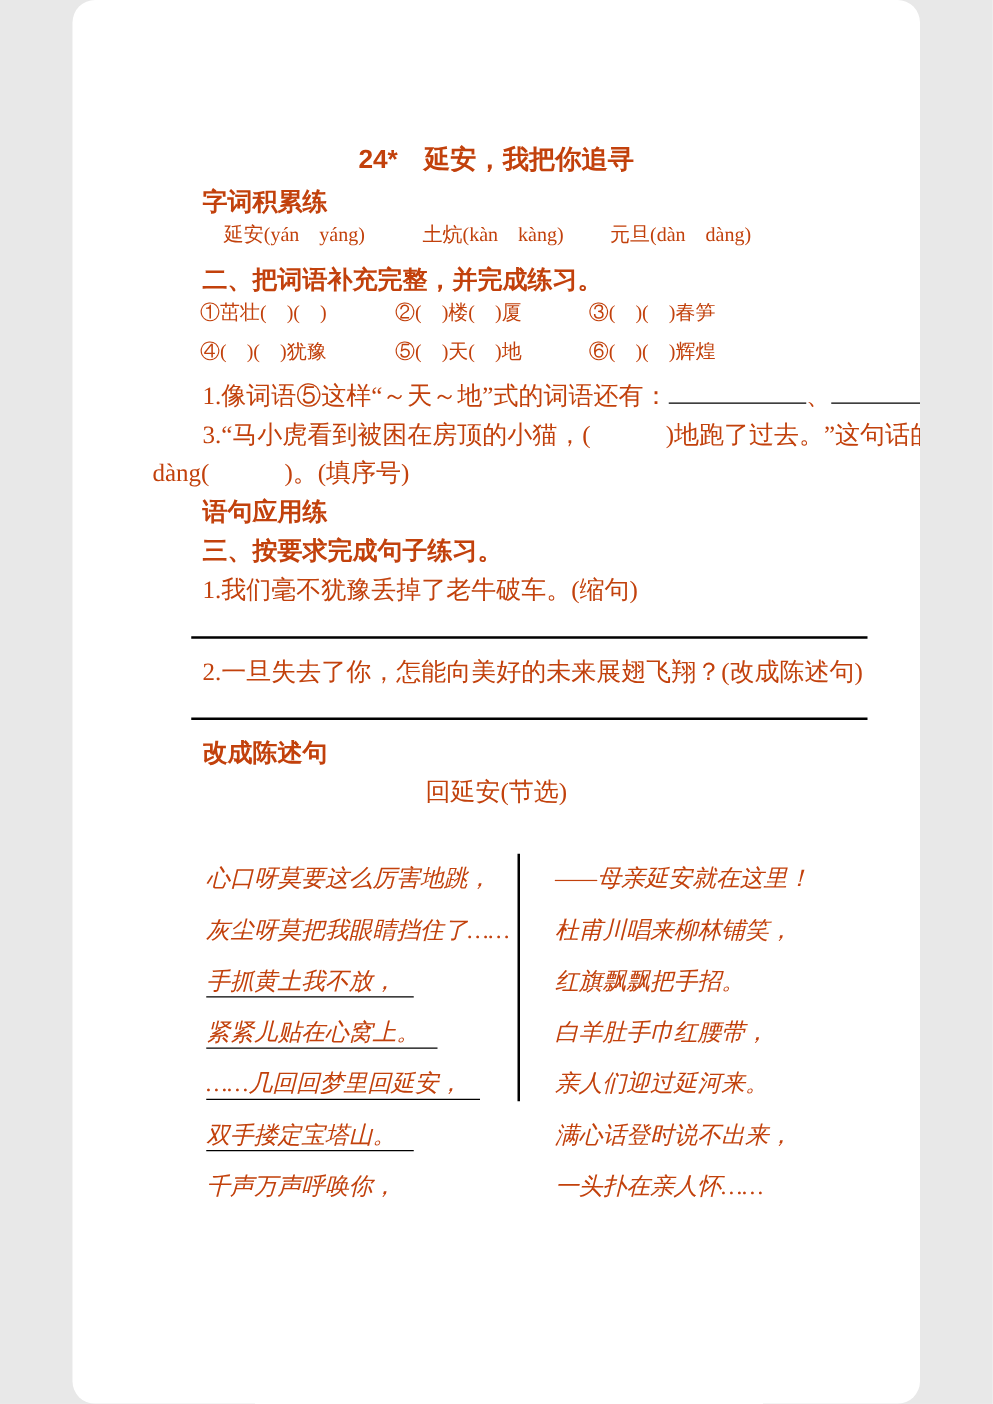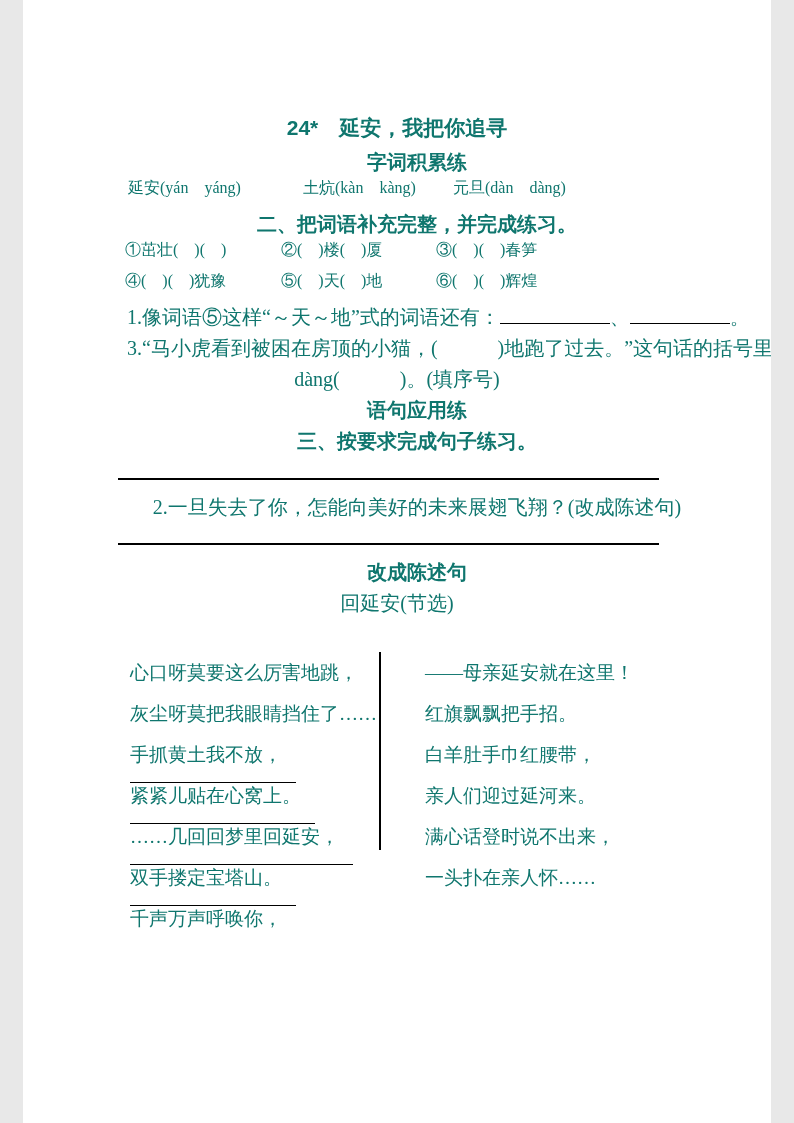--- a/index.html
+++ b/index.html
@@ -1,53 +1,54 @@
 <!DOCTYPE html>
 <html><head>
 <meta charset="utf-8">
 <style>
   html,body { margin:0; padding:0; background:#e8e8e8; }
   .page {
-    width:748px; height:1123px; background:#ffffff; margin:0 auto;
-    position:relative; overflow:hidden; color:#0f766e;
+    width:678px; height:1123px; background:#ffffff; margin:0 auto;
+    position:relative; overflow:hidden; color:#c2410c;
     font-family:"Liberation Serif","DejaVu Serif",serif;
+    border-radius:18px;
   }
   .content { padding:112px 64px 0 64px; }
   .hd { font-family:"Liberation Sans","DejaVu Sans",sans-serif; font-weight:bold; }
   .title { text-align:center; font-size:21px; line-height:31px; margin-bottom:4px; }
-  .line { font-size:20px; line-height:31px; text-indent:2em; white-space:nowrap;text-align:center; }
+  .line { font-size:20px; line-height:31px; text-indent:2em; white-space:nowrap; }
   .noindent { text-indent:0; }
   .posrow { position:relative; height:31px; text-indent:0; }
   .posrow span { position:absolute; top:0; white-space:nowrap; }
   .blank { display:inline-block; border-bottom:1.5px solid #000; height:19px; vertical-align:baseline; }
   .ansline { height:0; border-top:2px solid #000; width:541px; margin-left:31px; }
   .ans1 { margin-top:21px; }
   .after-ans { margin-top:12px; }
   .ans2 { margin-top:20px; }
   .poem-title { text-align:center; font-size:20px; line-height:31px; }
   .poem-wrap { display:flex; margin-left:43px; margin-top:33px; }
   .poem-col { font-size:19px; }
   .pline { line-height:41px; white-space:nowrap; }
-  .poem-left { width:249px; }
+  .poem-left { width:249px;font-style:italic; }
   .divider { width:2px; background:#000; height:198px; flex:0 0 auto; }
-  .poem-right { margin-left:44px; }
-  .u { border-bottom:1px solid #000; padding-bottom:17px; padding-right:14px; }
+  .poem-right { margin-left:28px;font-style:italic; }
+  .u { border-bottom:1px solid #000; padding-bottom:1px; padding-right:14px; }
 </style>
 </head>
 <body>
 
 <div class="page">
   <div class="content">
 
     <div class="title hd">24*　延安，我把你追寻</div>
 
     <div class="line hd">字词积累练</div>
 
     <div class="posrow">
-      <span style="left:41px">延安(yán　yáng)</span>
+      <span style="left:57px">延安(yán　yáng)</span>
       <span style="left:216px">土炕(kàn　kàng)</span>
       <span style="left:366px">元旦(dàn　dàng)</span>
     </div>
 
     <div class="line hd">二、把词语补充完整，并完成练习。</div>
 
     <div class="posrow">
       <span style="left:38px">①茁壮(　)(　)</span>
       <span style="left:194px">②(　)楼(　)厦</span>
       <span style="left:349px">③(　)(　)春笋</span>
@@ -58,20 +59,21 @@
       <span style="left:349px">⑥(　)(　)辉煌</span>
     </div>
 
     <div class="line"><span>1.像词语⑤这样“～天～地”式的词语还有：</span><span class="blank" style="width:110px"></span><span>、</span><span class="blank" style="width:100px"></span><span>。</span></div>
 
     <div class="line">3.“马小虎看到被困在房顶的小猫，(　　　)地跑了过去。”这句话的括号里应该填入</div>
     <div class="line noindent">dàng(　　　)。(填序号)</div>
 
     <div class="line hd">语句应用练</div>
     <div class="line hd">三、按要求完成句子练习。</div>
+    <div class="line">1.我们毫不犹豫丢掉了老牛破车。(缩句)</div>
 
     <div class="ansline ans1"></div>
 
     <div class="line after-ans">2.一旦失去了你，怎能向美好的未来展翅飞翔？(改成陈述句)</div>
 
     <div class="ansline ans2"></div>
 
     <div class="line hd after-ans">改成陈述句</div>
 
     <div class="poem-title">回延安(节选)</div>
@@ -82,20 +84,21 @@
         <div class="pline"><span>灰尘呀莫把我眼睛挡住了……</span></div>
         <div class="pline"><span class="u">手抓黄土我不放，</span></div>
         <div class="pline"><span class="u">紧紧儿贴在心窝上。</span></div>
         <div class="pline"><span class="u">……几回回梦里回延安，</span></div>
         <div class="pline"><span class="u">双手搂定宝塔山。</span></div>
         <div class="pline"><span>千声万声呼唤你，</span></div>
       </div>
       <div class="divider"></div>
       <div class="poem-col poem-right">
         <div class="pline"><span>——母亲延安就在这里！</span></div>
+        <div class="pline"><span>杜甫川唱来柳林铺笑，</span></div>
         <div class="pline"><span>红旗飘飘把手招。</span></div>
         <div class="pline"><span>白羊肚手巾红腰带，</span></div>
         <div class="pline"><span>亲人们迎过延河来。</span></div>
         <div class="pline"><span>满心话登时说不出来，</span></div>
         <div class="pline"><span>一头扑在亲人怀……</span></div>
       </div>
     </div>
 
   </div>
 </div>

